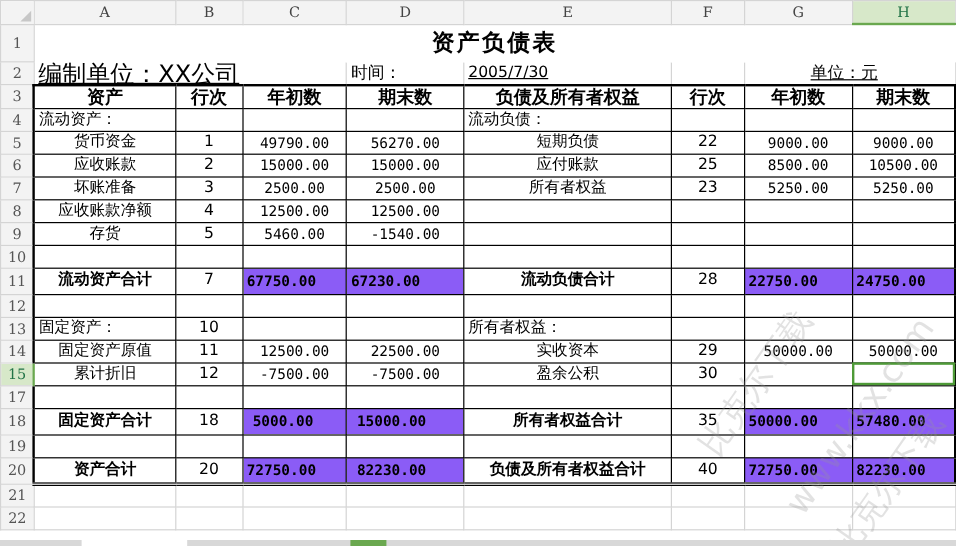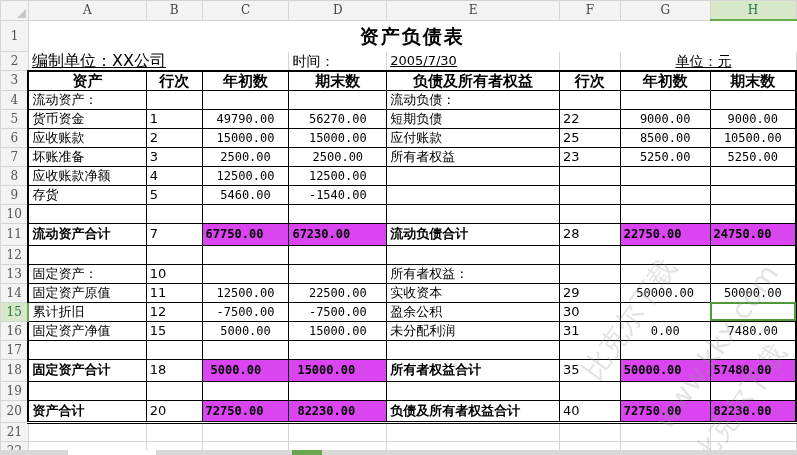--- a/index.html
+++ b/index.html
@@ -10,25 +10,25 @@
     table.grid td, table.grid th { overflow: hidden; white-space: nowrap; padding: 0 3px; height: 19px; line-height: 18px; border: 1px solid #d4d4d4; }
     th.colhdr { background: #f3f3f3; color: #444; font-weight: normal; font-family: "DejaVu Serif", serif; font-size: 12px; height: 17px; line-height: 16px; text-align: center; border-color: #d0d0d0; }
     th.colhdr.sel { background: #d7e8c9; color: #217346; border-bottom: 2px solid #6aa84f; }
     th.corner { background: #f3f3f3; position: relative; }
     th.corner::after { content: ""; position: absolute; right: 2px; bottom: 2px; border-left: 9px solid transparent; border-bottom: 9px solid #c7c7c7; }
     th.rowhdr { background: #f3f3f3; color: #555; font-weight: normal; font-family: "DejaVu Serif", serif; font-size: 12px; text-align: center; padding: 0; border-color: #d0d0d0; }
     th.rowhdr.sel { background: #d7e8c9; color: #217346; border-right: 2px solid #6aa84f; }
     td.title { font-family: "DejaVu Serif", serif; font-weight: bold; font-size: 19px; text-align: center; height: 31px; line-height: 30px; letter-spacing: 2px; }
     td.ul { text-decoration: underline; }
     td.b { font-weight: bold; }
-    td.c { text-align: left; }
+    td.c { text-align: center; }
     td.r { text-align: left; }
     td.num { font-family: "DejaVu Sans Mono", "Liberation Mono", monospace; font-size: 12px; text-align: center; }
     td.numb { font-family: "DejaVu Sans Mono", "Liberation Mono", monospace; font-size: 12px; font-weight: bold; text-align: left; }
-    td.shade { background: #d946ef; }
+    td.shade { background: #8b5cf6; }
     td.hdr { font-weight: bold; font-size: 15px; text-align: center; }
     td.tb { border: 1px solid #000 !important; }
     td.thickTop { border-top: 2px solid #000 !important; }
     td.dblBottom { border-bottom: 3px double #000 !important; }
     td.thickLeft { border-left: 2px solid #000 !important; margin-left: 42px; }
     td.thickRight { border-right: 2px solid #000 !important; }
     td.selected { outline: 2px solid #4e9a37; outline-offset: -2px; }
     .watermark { position: absolute; font-size: 28px; color: rgba(150,150,150,0.28); transform: rotate(-55deg); pointer-events: none; white-space: nowrap; font-family: "DejaVu Sans", sans-serif; }
     .bottombar { position: absolute; left: 0; top: 450px; width: 797px; height: 5px; background: #d8d8d8; }
     .bottombar .tab { position: absolute; left: 68px; width: 88px; height: 5px; background: #fff; }
@@ -63,21 +63,21 @@
     <th class="colhdr sel">H</th>
   </tr>
 
   <tr>
     <th class="rowhdr" style="height:31px">1</th>
     <td colspan="8" class="title" style="border-color:#fff">资产负债表</td>
   </tr>
 
   <tr>
     <th class="rowhdr">2</th>
-    <td colspan="3" class="ul" style="font-size:16px">编制单位：XX公司</td>
+    <td colspan="3" class="ul" style="font-size:20px">编制单位：XX公司</td>
     <td class="r" style="font-size:14px">时间：</td>
     <td class="ul" style="font-size:13px">2005/7/30</td>
     <td></td>
     <td colspan="2" class="ul" style="font-size:14px;text-align:right;padding-right:64px">单位：元</td>
   </tr>
 
   <tr>
     <th class="rowhdr">3</th>
     <td class="hdr tb thickTop thickLeft">资产</td>
     <td class="hdr tb thickTop">行次</td>
@@ -226,31 +226,20 @@
     <td class="tb c thickLeft">累计折旧</td>
     <td class="tb c">12</td>
     <td class="tb num">-7500.00</td>
     <td class="tb num">-7500.00</td>
     <td class="tb c">盈余公积</td>
     <td class="tb c">30</td>
     <td class="tb num"></td>
     <td class="tb num thickRight selected"></td>
   </tr>
 
-  <tr>
-    <th class="rowhdr">16</th>
-    <td class="tb c thickLeft">固定资产净值</td>
-    <td class="tb c">15</td>
-    <td class="tb num">5000.00</td>
-    <td class="tb num">15000.00</td>
-    <td class="tb c">未分配利润</td>
-    <td class="tb c">31</td>
-    <td class="tb num">0.00</td>
-    <td class="tb num thickRight">7480.00</td>
-  </tr>
 
   <tr>
     <th class="rowhdr">17</th>
     <td class="tb thickLeft"></td>
     <td class="tb"></td>
     <td class="tb"></td>
     <td class="tb"></td>
     <td class="tb"></td>
     <td class="tb"></td>
     <td class="tb"></td>

